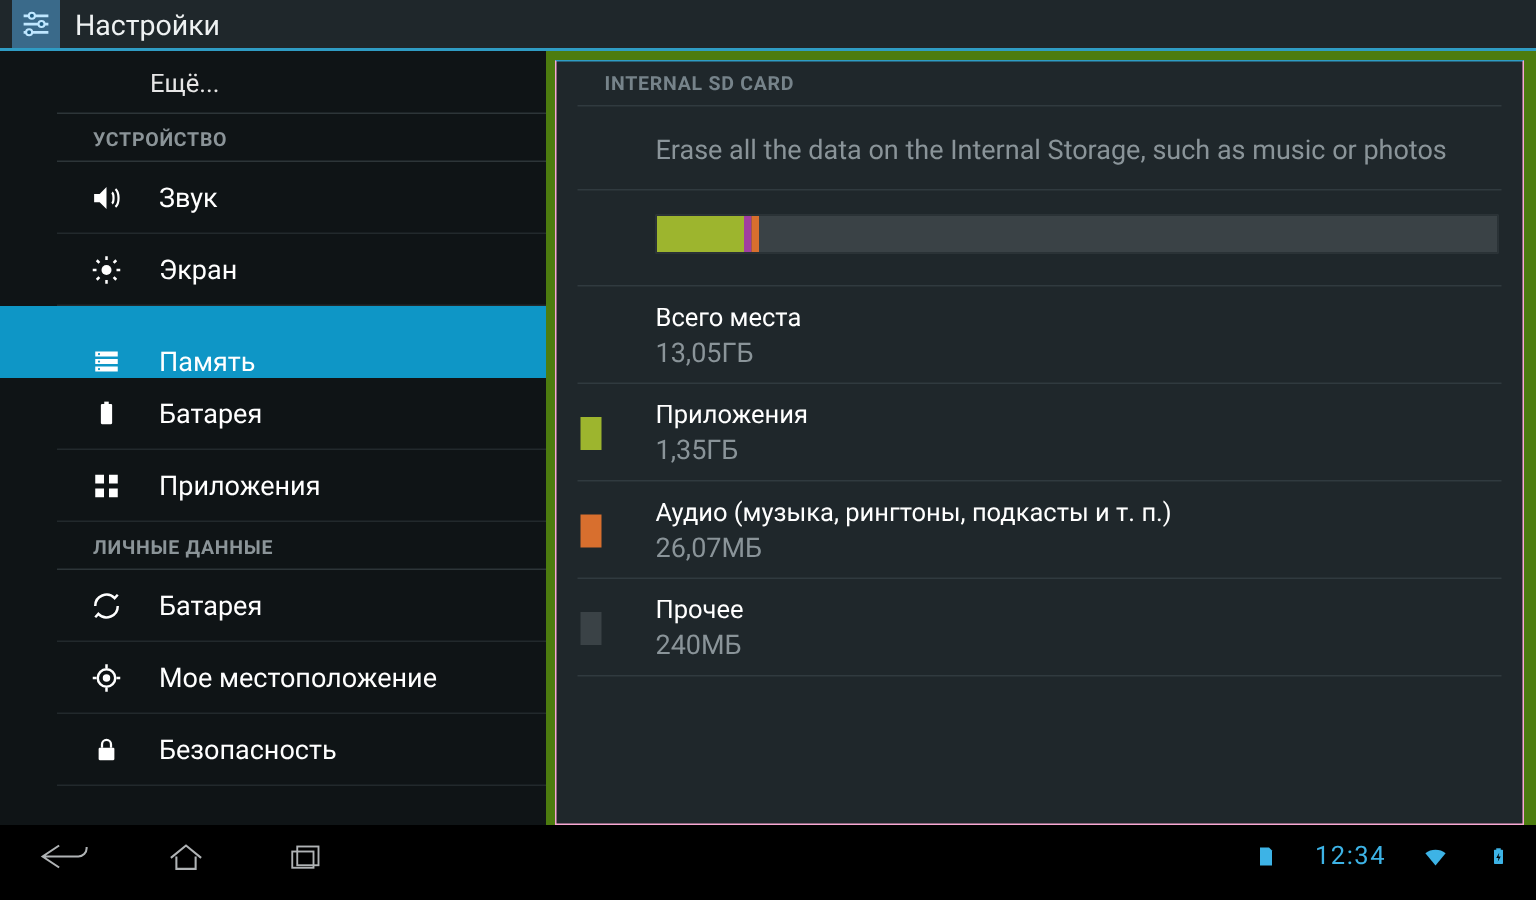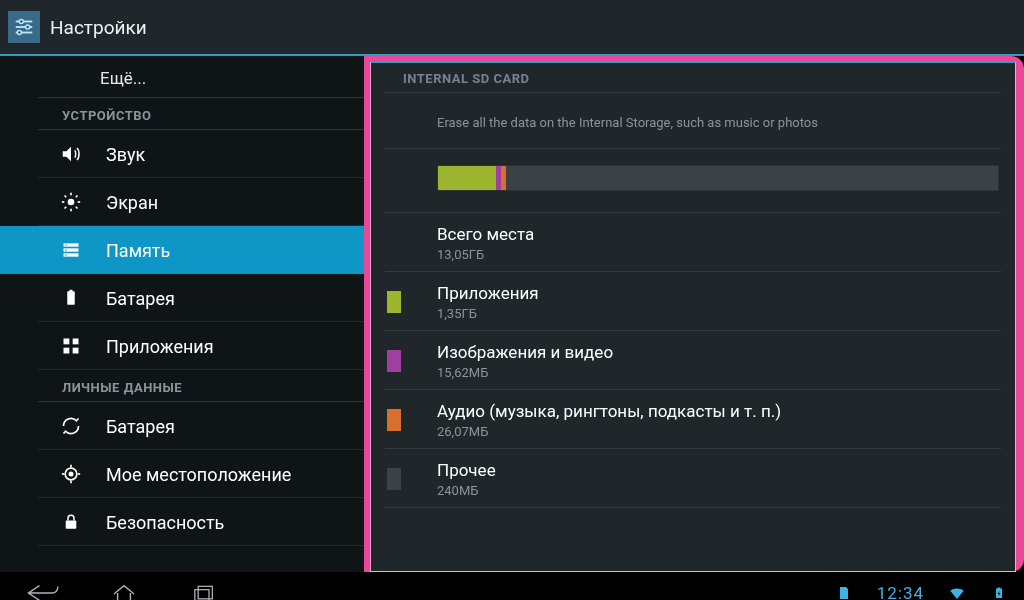--- a/index.html
+++ b/index.html
@@ -1,35 +1,35 @@
 <!DOCTYPE html>
 <html><head>
 <meta charset="utf-8">
 <style>
   * { margin: 0; padding: 0; box-sizing: border-box; font-family: "Roboto", "Droid Sans", Arial, sans-serif; }
   html, body { width: 1024px; height: 600px; background: #000; overflow: hidden; }
 
   
   .header {
-    height: 56px;
+    height: 34px;
     background: #1f272b;
     display: flex; align-items: center;
     padding: 0 8px;
     border-bottom: 2px solid #2f9cc4;
   }
   .header .app-icon {
     width: 32px; height: 32px; background:#3a6a8a;
     display:flex; align-items:center; justify-content:center;
     margin-right: 10px;
   }
   .header .app-icon svg { width:22px; height:22px; }
   .header .title { color:#eef1f2; font-size:19px; font-weight:400; }
 
   
-  .body { display:flex; height: calc(600px - 42px - 42px); background:#ec4899;border-radius:13px; }
+  .body { display:flex; height: calc(600px - 42px - 42px); background:#4d7c0f; }
 
   
   .sidebar { width: 364px; background:#0f1416; overflow:hidden; padding-top:2px; }
   .sb-row {
     height: 48px; padding-left: 58px; display:flex; align-items:center;
     color:#fff; font-size:18px;
     position:relative;
   }
   .sb-row.more { padding-left:100px; height:40px; color:#e6e6e6; font-size:17px; }
   .sb-row.more::after {
@@ -40,21 +40,21 @@
     padding: 10px 0 6px 40px;
     text-transform: uppercase;
     margin-left: 22px;
   }
   .sb-header-line { height:1px; background:#2d3538; margin-left:38px; }
   .sb-row .ic { position:absolute; left:60px; width:22px; height:22px; display:flex; align-items:center; justify-content:center; color:#eee; }
   .sb-row.item { padding-left:106px; }
   .sb-row.item::after{
     content:""; position:absolute; left:38px; right:0; bottom:0; height:1px; background:#22292c;
   }
-  .sb-row.selected { background:#0e96c6; }
+  .sb-row.selected { background:#0e96c6;align-items:flex-end; }
   .sb-row.selected::after { background:transparent; }
 
   
   .main {
     flex:1; margin: 6px 8px 0 6px;
     border: 1px solid #f9a8d4;
     border-top: 1px solid #2f9cc4;
     background:#1f272b;
     overflow:hidden;
     position:relative;
@@ -66,21 +66,21 @@
   }
   .divider { height:1px; background:#303a3f; margin: 0 14px 0 14px; }
   .row {
     display:flex; align-items:center; padding: 10px 14px 10px 14px; position:relative;
     min-height: 56px;
   }
   .row::after { content:""; position:absolute; left:14px; right:14px; bottom:0; height:1px; background:#303a3f;}
   .swatch { width:14px; height:22px; margin: 0 36px 0 2px; }
   .row .swatch-spacer { width:14px; margin:0 36px 0 2px; }
   .row .txt .t1 { color:#fff; font-size:17px; line-height:22px; }
-  .row .txt .t2 { color:#8a9499; font-size:13px; margin-top:2px; }
+  .row .txt .t2 { color:#8a9499; font-size:18px; margin-top:2px; }
   .row.erase { padding-left: 66px; }
   .row.erase .t1 { letter-spacing:0.5px; font-variant: small-caps; font-size:17px;}
 
   .usagebar-row { padding: 14px 16px 20px 66px; }
   .usagebar {
     height: 26px; width: 100%; background:#3a4246; display:flex;
     border:1px solid #2a3236;
   }
   .seg { height:100%; }
 
@@ -256,27 +256,20 @@
           <div class="t2">13,05ГБ</div>
         </div>
       </div>
 
       <div id="cat-rows">
           <div class="row">
             <div class="swatch" style="background: rgb(157, 181, 46);"></div>
             <div class="txt">
               <div class="t1">Приложения</div>
               <div class="t2">1,35ГБ</div>
-            </div>
-          </div>
-          <div class="row">
-            <div class="swatch" style="background: rgb(160, 63, 160);"></div>
-            <div class="txt">
-              <div class="t1">Изображения и видео</div>
-              <div class="t2">15,62МБ</div>
             </div>
           </div>
           <div class="row">
             <div class="swatch" style="background: rgb(216, 111, 46);"></div>
             <div class="txt">
               <div class="t1">Аудио (музыка, рингтоны, подкасты и т. п.)</div>
               <div class="t2">26,07МБ</div>
             </div>
           </div>
           <div class="row">

